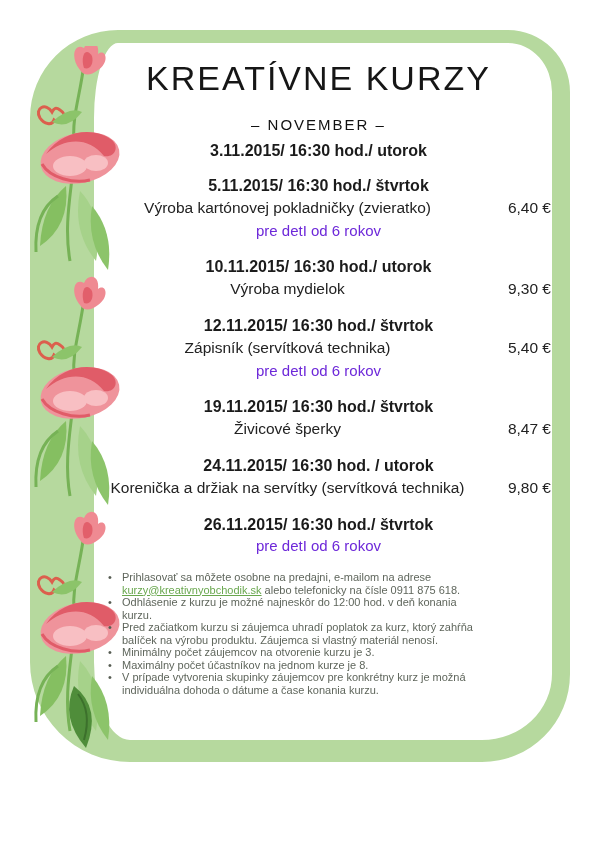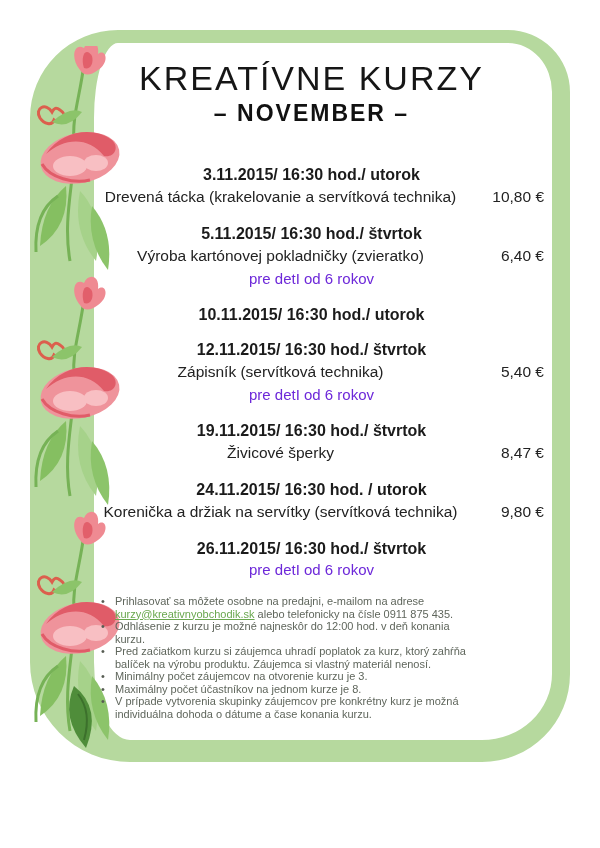--- a/index.html
+++ b/index.html
@@ -24,42 +24,43 @@
   }
   .garland{
     position:absolute;
     left:22px;top:46px;
     width:140px;height:704px;
     z-index:2;
     pointer-events:none;
   }
   .content{
     position:absolute;
-    left:79px;top:58px;
+    left:86px;top:58px;
     width:465px;
     z-index:3;
   }
   .title{
     font-size:34px;
     font-weight:400;
     letter-spacing:2px;
     text-align:center;
     color:#161616;
     line-height:40px;
     margin:0;
   }
   .subtitle{
-    font-size:23px;
-    font-weight:700;
+    font-size:15px;
+    font-weight:400;
     letter-spacing:2px;
     text-align:center;
     color:#111;
     line-height:30px;
-  }
-  .courses{margin-top:36px;}
+    margin-top:12px;
+  }
+  .courses{}
   .course{margin-bottom:14px;}
   .course-date{
     font-size:16px;font-weight:700;
     text-align:center;line-height:21px;color:#1b1b1b;
   }
   .course-row{position:relative;line-height:24px;}
   .course-name{
     font-size:15.5px;text-align:center;color:#222;
     padding-right:62px;
   }
@@ -133,37 +134,37 @@
 
 <div class="content">
 
   <div class="title">KREATÍVNE KURZY</div>
   <div class="subtitle">– NOVEMBER –</div>
 
   <div class="courses">
 
     <div class="course">
       <div class="course-date">3.11.2015/ 16:30 hod./ utorok</div>
-      <div class="course-row">
-        <div class="course-name">Drevená tácka (krakelovanie a servítková technika)</div>
-        <div class="course-price">10,80 €</div>
-      </div>
     </div>
 
     <div class="course">
       <div class="course-date">5.11.2015/ 16:30 hod./ štvrtok</div>
       <div class="course-row">
         <div class="course-name">Výroba kartónovej pokladničky (zvieratko)</div>
         <div class="course-price">6,40 €</div>
       </div>
       <div class="course-note">pre detI od 6 rokov</div>
     </div>
 
     <div class="course">
       <div class="course-date">10.11.2015/ 16:30 hod./ utorok</div>
+      <div class="course-row">
+        <div class="course-name">Výroba mydielok</div>
+        <div class="course-price">9,30 €</div>
+      </div>
     </div>
 
     <div class="course">
       <div class="course-date">12.11.2015/ 16:30 hod./ štvrtok</div>
       <div class="course-row">
         <div class="course-name">Zápisník (servítková technika)</div>
         <div class="course-price">5,40 €</div>
       </div>
       <div class="course-note">pre detI od 6 rokov</div>
     </div>
@@ -190,21 +191,21 @@
     </div>
 
   </div>
 
   <div class="notes">
 
     <div class="note-item">
       <span class="note-dot">•</span>
       <span class="note-text">
         <span>Prihlasovať sa môžete osobne na predajni, e-mailom na adrese</span>
-        <span class="email-link">kurzy@kreativnyobchodik.sk</span><span> alebo telefonicky na čísle 0911 875 435.</span>
+        <span class="email-link">kurzy@kreativnyobchodik.sk</span><span> alebo telefonicky na čísle 0911 875 618.</span>
       </span>
     </div>
 
     <div class="note-item">
       <span class="note-dot">•</span>
       <span class="note-text">Odhlásenie z kurzu je možné najneskôr do 12:00 hod. v deň konania kurzu.</span>
     </div>
 
     <div class="note-item">
       <span class="note-dot">•</span>

